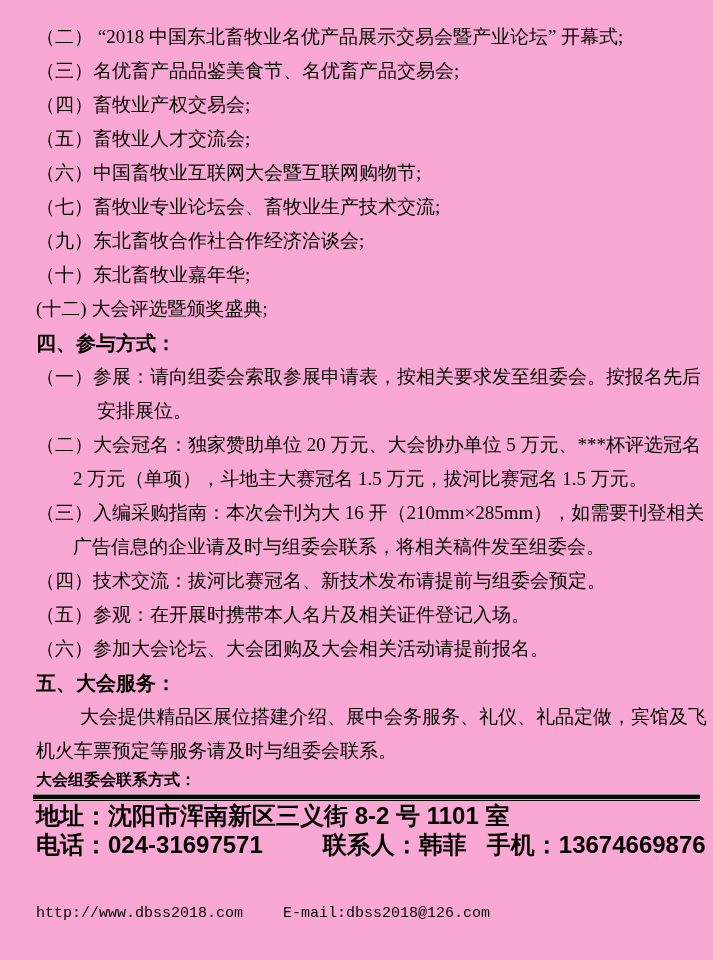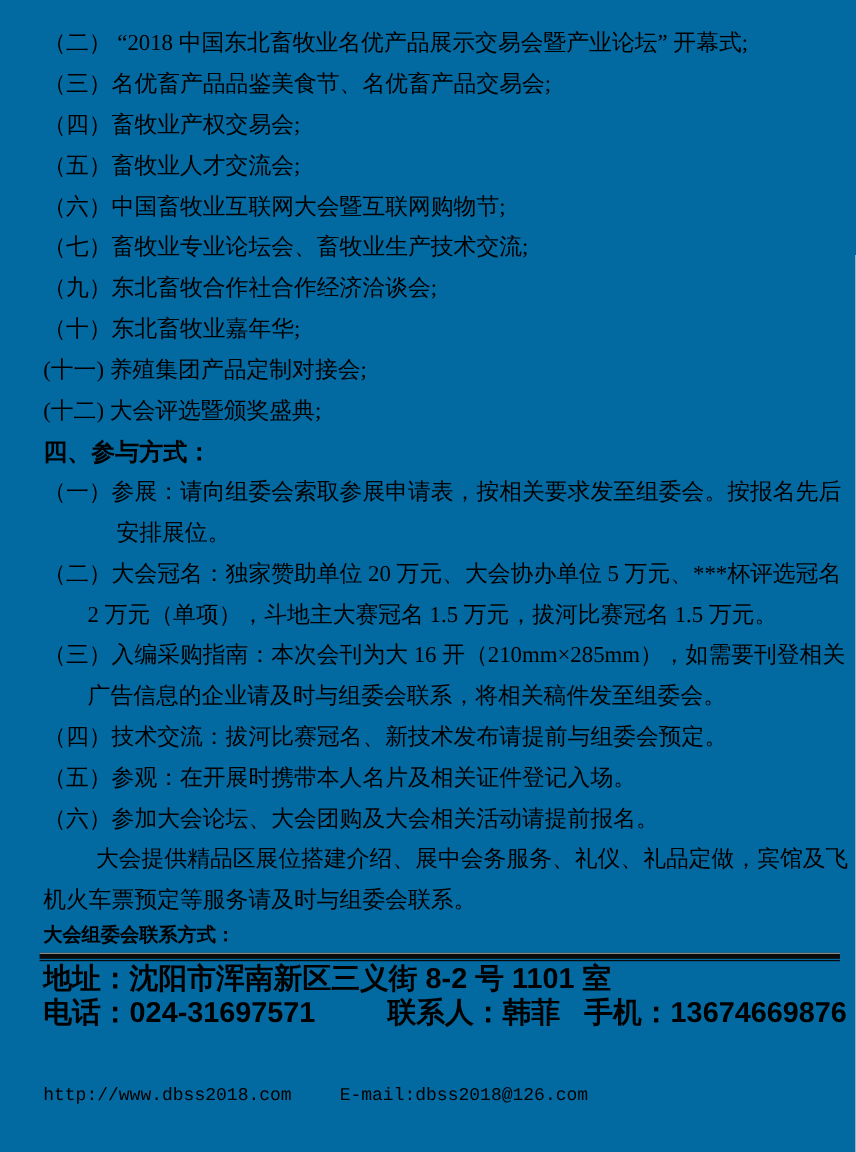--- a/index.html
+++ b/index.html
@@ -4,21 +4,21 @@
 <style>
   html, body {
     margin: 0;
     padding: 0;
     background: #ffffff;
   }
   .page {
     position: relative;
     width: 713px;
     height: 960px;
-    background: #0369a1;
+    background: #f9a8d4;
     color: #000000;
     overflow: hidden;
     font-family: "Liberation Serif", "DejaVu Serif", serif;
   }
   .doc {
     padding: 20px 36px 0 36px;
   }
   .line {
     height: 34px;
     line-height: 34px;
@@ -80,34 +80,34 @@
   <div class="doc">
 
     <div class="line">（二） “2018 中国东北畜牧业名优产品展示交易会暨产业论坛” 开幕式;</div>
     <div class="line">（三）名优畜产品品鉴美食节、名优畜产品交易会;</div>
     <div class="line">（四）畜牧业产权交易会;</div>
     <div class="line">（五）畜牧业人才交流会;</div>
     <div class="line">（六）中国畜牧业互联网大会暨互联网购物节;</div>
     <div class="line">（七）畜牧业专业论坛会、畜牧业生产技术交流;</div>
     <div class="line">（九）东北畜牧合作社合作经济洽谈会;</div>
     <div class="line">（十）东北畜牧业嘉年华;</div>
-    <div class="line">(十一) 养殖集团产品定制对接会;</div>
     <div class="line">(十二) 大会评选暨颁奖盛典;</div>
 
     <div class="heading">四、参与方式：</div>
     <div class="line">（一）参展：请向组委会索取参展申请表，按相关要求发至组委会。按报名先后</div>
     <div class="line cont-a">安排展位。</div>
     <div class="line">（二）大会冠名：独家赞助单位 20 万元、大会协办单位 5 万元、***杯评选冠名</div>
     <div class="line cont-b">2 万元（单项），斗地主大赛冠名 1.5 万元，拔河比赛冠名 1.5 万元。</div>
     <div class="line">（三）入编采购指南：本次会刊为大 16 开（210mm×285mm），如需要刊登相关</div>
     <div class="line cont-b">广告信息的企业请及时与组委会联系，将相关稿件发至组委会。</div>
     <div class="line">（四）技术交流：拔河比赛冠名、新技术发布请提前与组委会预定。</div>
     <div class="line">（五）参观：在开展时携带本人名片及相关证件登记入场。</div>
     <div class="line">（六）参加大会论坛、大会团购及大会相关活动请提前报名。</div>
 
+    <div class="heading">五、大会服务：</div>
     <div class="line para-first">大会提供精品区展位搭建介绍、展中会务服务、礼仪、礼品定做，宾馆及飞</div>
     <div class="line">机火车票预定等服务请及时与组委会联系。</div>
 
     <div class="contact-heading">大会组委会联系方式：</div>
     <div class="rule">
       <div class="thick"></div>
       <div class="thin"></div>
     </div>
 
     <div class="contact-row">

